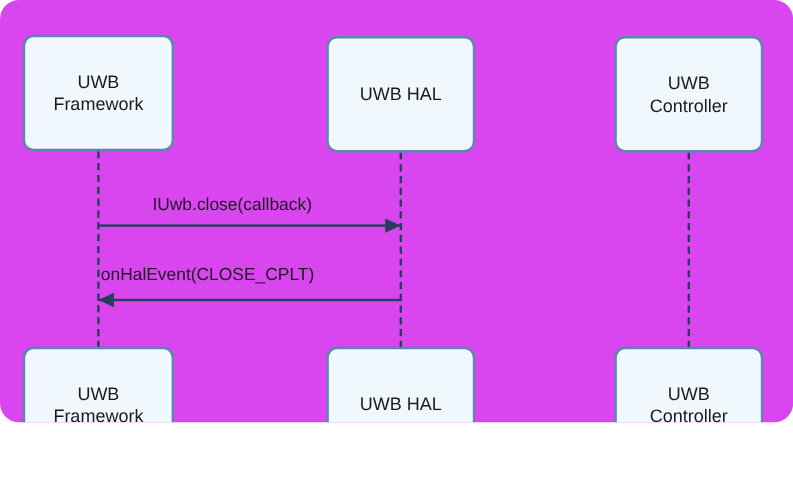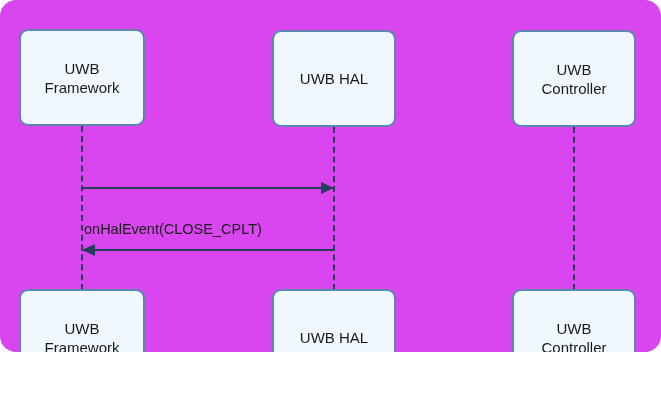--- a/index.html
+++ b/index.html
@@ -79,20 +79,21 @@
   <div class="lifeline" style="left:573px; top:127px; height:163px;"></div>
 
   <div class="lifeline-box" style="left:19px; top:29px; width:126px; height:97px;">UWB
 Framework</div>
 
   <div class="lifeline-box" style="left:272px; top:30px; width:124px; height:97px;">UWB HAL</div>
 
   <div class="lifeline-box" style="left:512px; top:30px; width:124px; height:97px;">UWB
 Controller</div>
 
+  <div class="msg-label" style="left:127px; top:163px;">IUwb.close(callback)</div>
   <div class="msg-arrow" style="left:82px; top:187px; width:252px;"></div>
   <div class="arrow-head right" style="left:321px; top:182px;"></div>
 
   <div class="msg-label" style="left:84px; top:221px;">onHalEvent(CLOSE_CPLT)</div>
   <div class="msg-arrow" style="left:82px; top:249px; width:252px;"></div>
   <div class="arrow-head left" style="left:82px; top:244px;"></div>
 
   <div class="lifeline-box" style="left:19px; top:289px; width:126px; height:97px;">UWB
 Framework</div>
 

